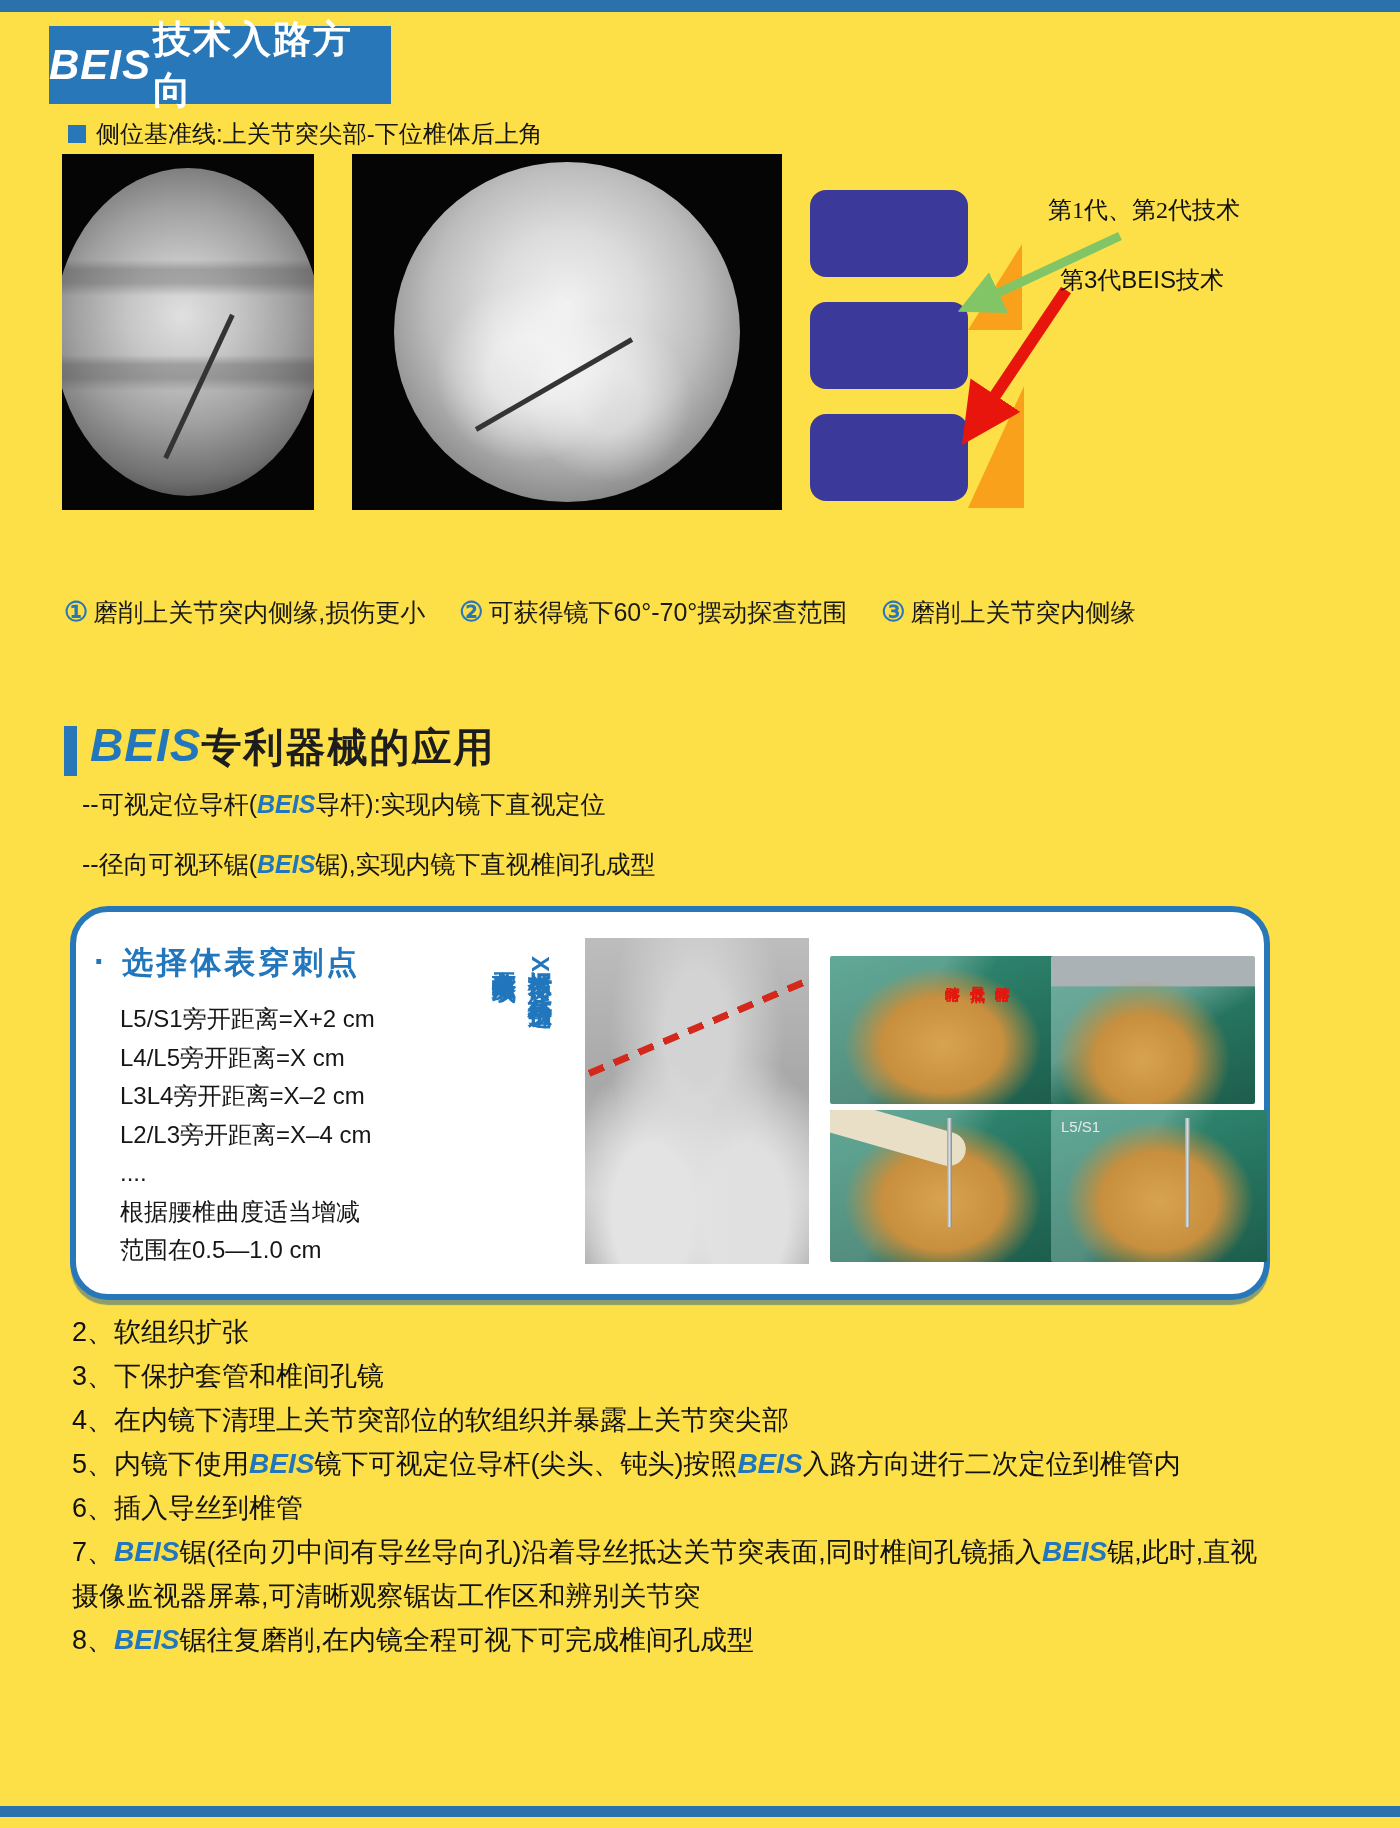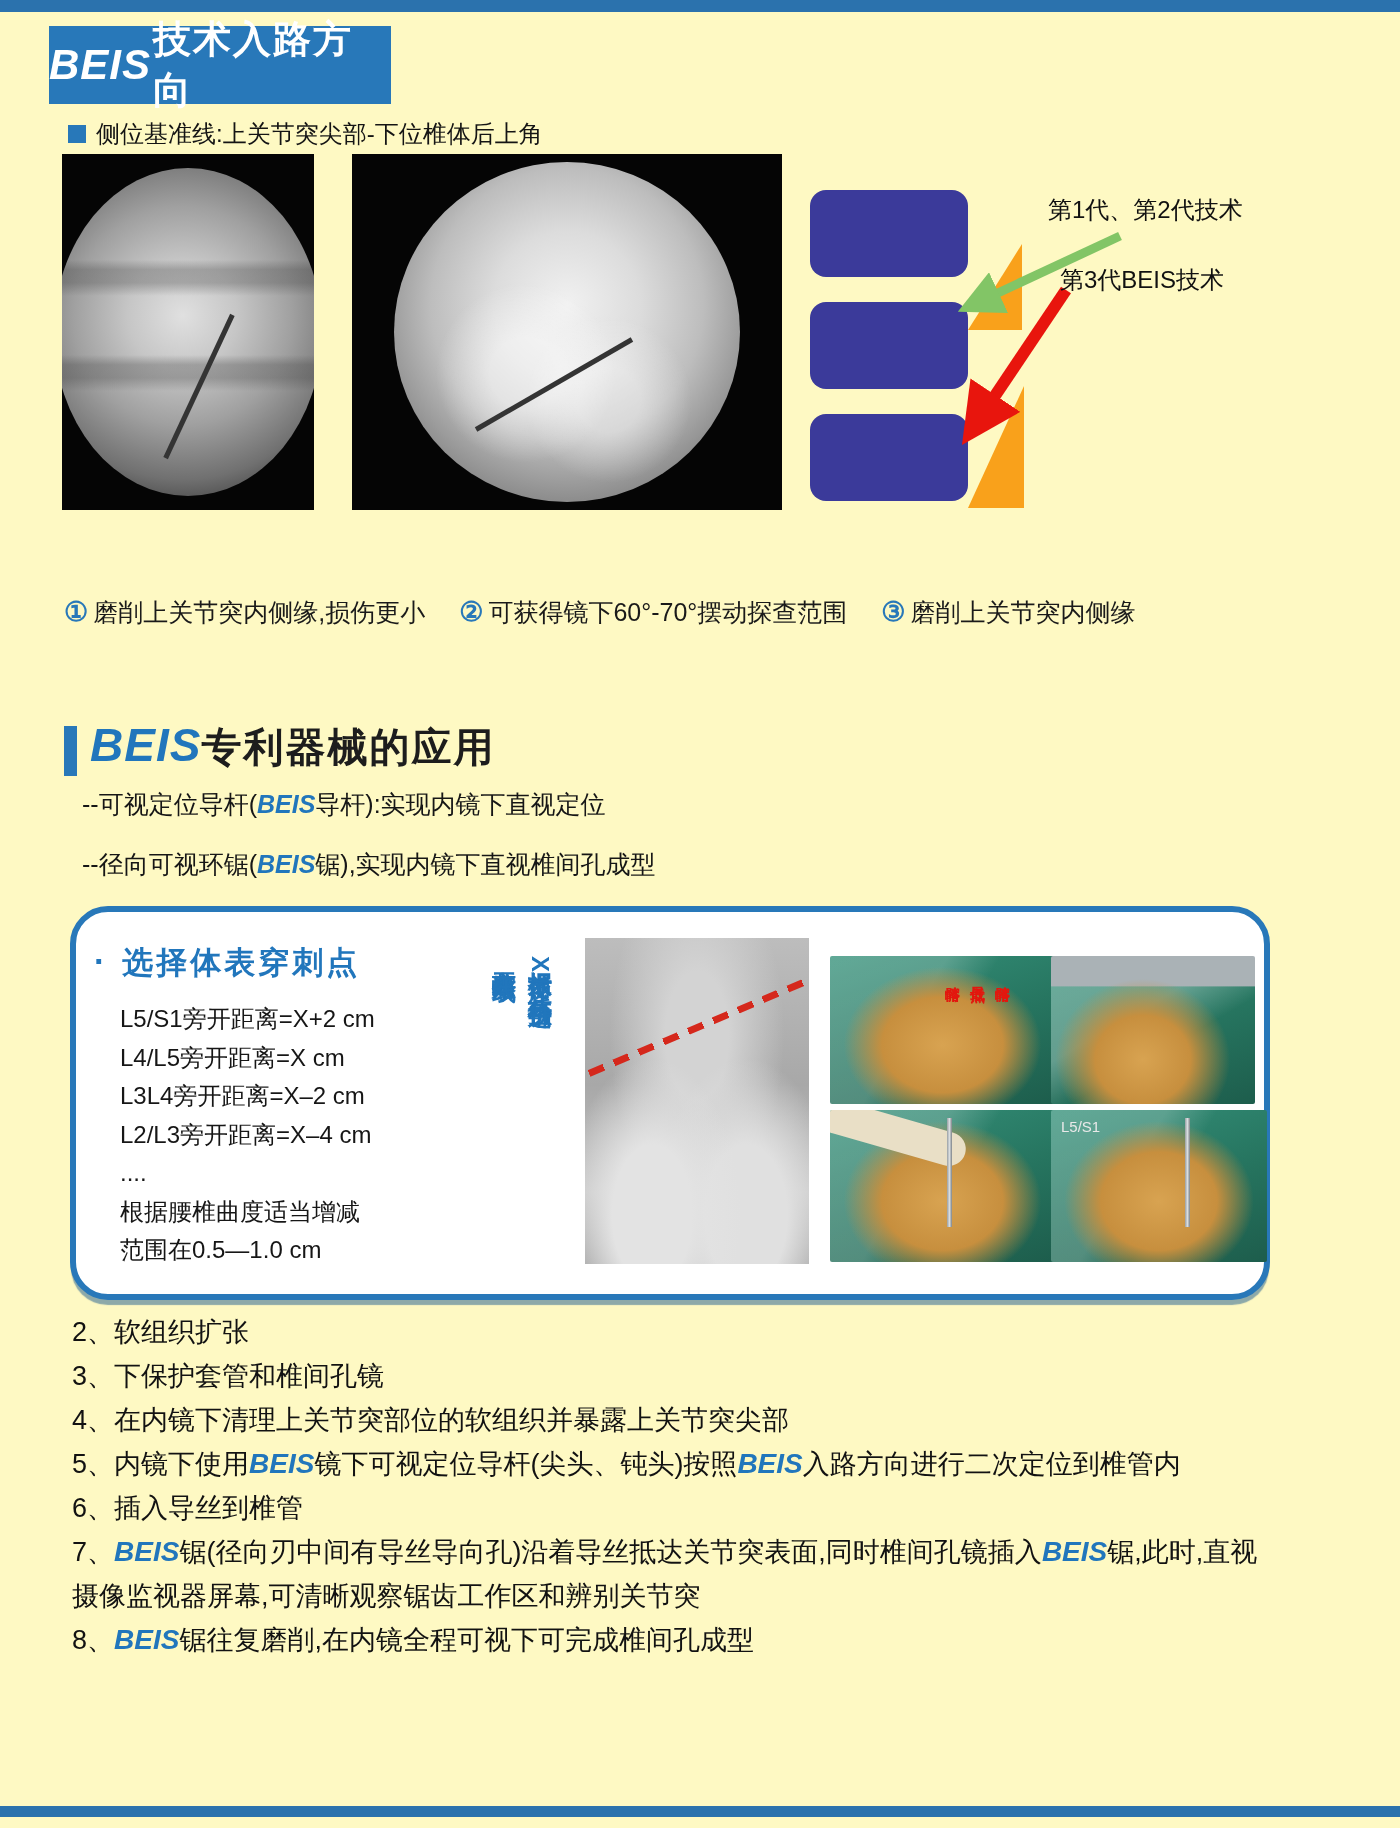--- a/index.html
+++ b/index.html
@@ -1,16 +1,16 @@
 <!DOCTYPE html>
 <html><head>
 <meta charset="utf-8">
 <style>
   html,body{margin:0;padding:0;background:#fff;}
-  .page{position:relative;width:1400px;height:1828px;background:#fef9c3;
+  .page{position:relative;width:1400px;height:1828px;background:#fde047;
         font-family:"Liberation Sans",sans-serif;overflow:hidden;color:#151515;}
 
   
   .topbar{position:absolute;left:0;top:0;width:1400px;height:12px;background:#2b72ad;}
   .bottombar{position:absolute;left:0;top:1806px;width:1400px;height:11px;background:#2b72ad;}
 
   
   .title-box{position:absolute;left:49px;top:26px;width:342px;height:78px;background:#2878b9;
              display:flex;align-items:center;justify-content:center;color:#fff;font-weight:bold;}
   .title-box .beis-logo{font-size:42px;font-style:italic;font-weight:900;letter-spacing:1px;margin-right:2px;}
@@ -40,21 +40,21 @@
   .needle2{left:112px;top:228px;width:180px;height:5px;transform:rotate(-30deg);}
 
   
   .vertebra-block{position:absolute;left:810px;width:158px;height:87px;background:#3b3a9a;border-radius:16px;}
   .vb1{top:190px;} .vb2{top:302px;} .vb3{top:414px;}
   .tri{position:absolute;background:#f9a11b;clip-path:polygon(100% 0,100% 100%,0 100%);}
   .tri1{left:968px;top:244px;width:54px;height:86px;}
   .tri2{left:968px;top:386px;width:56px;height:122px;}
   .arrow-layer{position:absolute;left:940px;top:180px;width:460px;height:340px;}
   .diagram-label{position:absolute;font-size:24px;font-weight:500;color:#111;white-space:nowrap;}
-  .lbl-gen12{left:1048px;top:194px;}
+  .lbl-gen12{left:1048px;top:194px;font-family:Liberation Serif, serif;}
   .lbl-gen3{left:1060px;top:264px;}
 
   
   .adv-pill{position:absolute;left:64px;top:532px;background:#2878b9;color:#fff;border-radius:26px;
             padding:7px 24px 9px 20px;font-weight:bold;white-space:nowrap;}
   .adv-pill .beis-logo{font-size:28px;font-style:italic;font-weight:900;margin-right:2px;}
   .adv-pill .pill-rest{font-size:26px;letter-spacing:1px;}
   .adv-row{position:absolute;left:64px;top:596px;width:1240px;display:flex;gap:34px;
            font-size:25px;font-weight:500;color:#1a1a1a;white-space:nowrap;}
   .adv-num{color:#2878b9;font-weight:bold;font-size:27px;margin-right:5px;}

